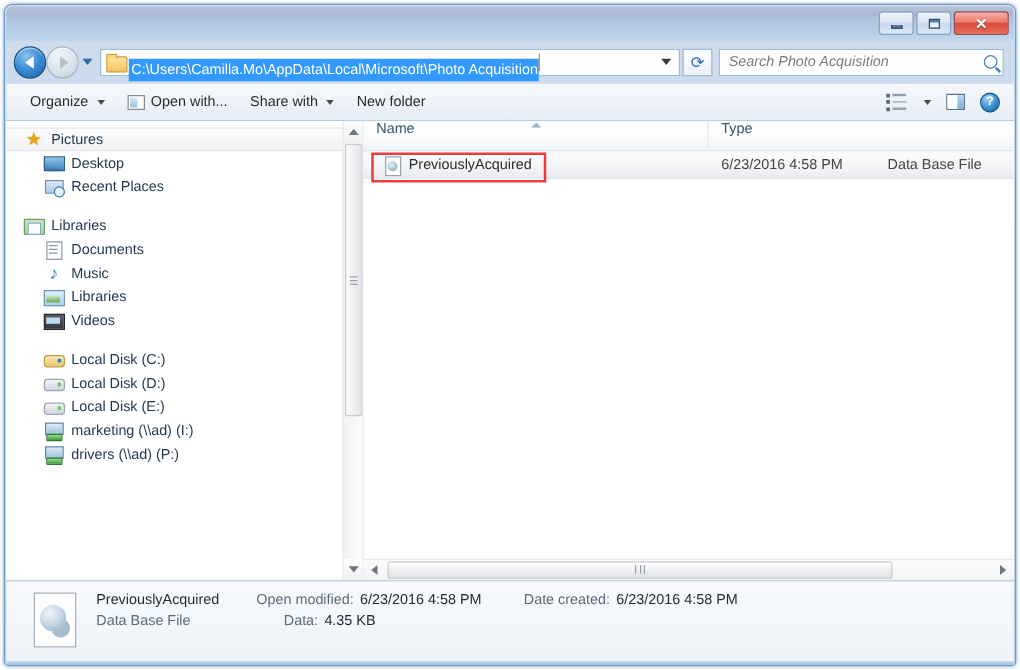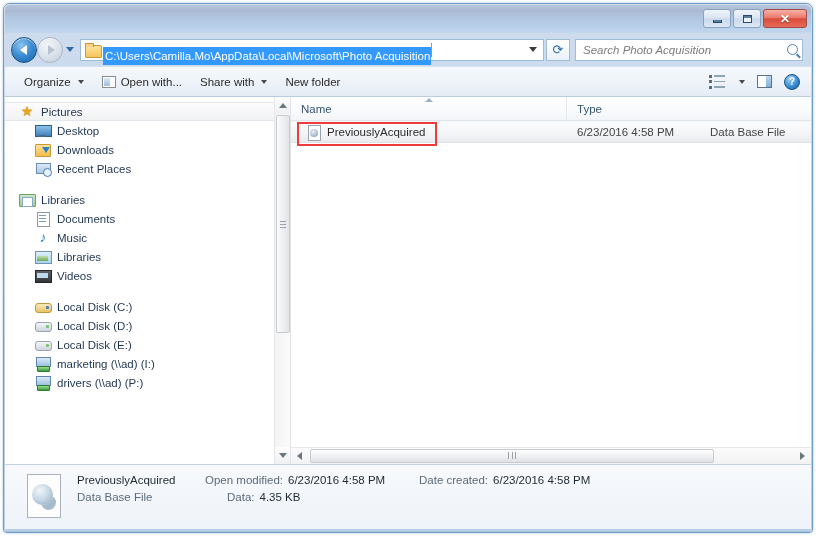--- a/index.html
+++ b/index.html
@@ -235,21 +235,21 @@
   .grip-v{ width:6px; height:7px; display:flex; flex-direction:column; justify-content:space-between;}
   .grip-v i{display:block;height:1px;background:#9aa3ad;}
   
   .list { flex: 1 1 auto; position: relative; background:#fff; overflow:hidden; }
   .colhead {
     height: 24px; display: flex; align-items: stretch;
     background: linear-gradient(to bottom,#ffffff 0%,#fbfcfd 50%,#f2f5f8 100%);
     border-bottom: 1px solid #dfe6ec;
   }
   .col {
-    display:flex; align-items:center; font-size: 11.5px; color: #36546f;
+    display:flex; font-size: 11.5px; color: #36546f;
     padding-left: 10px; border-right: 1px solid #e3e9ee; position: relative; cursor: default;
   }
   .col.name { width: 276px; flex:none; }
   .col.date { width: 133px; flex:none; }
   .col.type { flex: 1 1 auto; border-right: none; }
   .sortcaret {
     position:absolute; left: 50%; top: 1px; margin-left:-4px;
     width:0;height:0;border-left:4px solid transparent;border-right:4px solid transparent;border-bottom:4px solid #9ab2c6;
   }
   .filerow {
@@ -428,24 +428,20 @@
 
         <div class="nav-row header selected">
           <span class="ic ic-star"><span>★</span></span>
           <span>Pictures</span>
         </div>
         <div class="nav-row child">
           <span class="ic ic-desktop"></span>
           <span>Desktop</span>
         </div>
         <div class="nav-row child">
-          <span class="ic ic-dl"></span>
-          <span>Downloads</span>
-        </div>
-        <div class="nav-row child">
           <span class="ic ic-recent"></span>
           <span>Recent Places</span>
         </div>
 
         <div class="nav-gap"></div>
 
         <div class="nav-row header">
           <span class="ic ic-lib"></span>
           <span>Libraries</span>
         </div>

